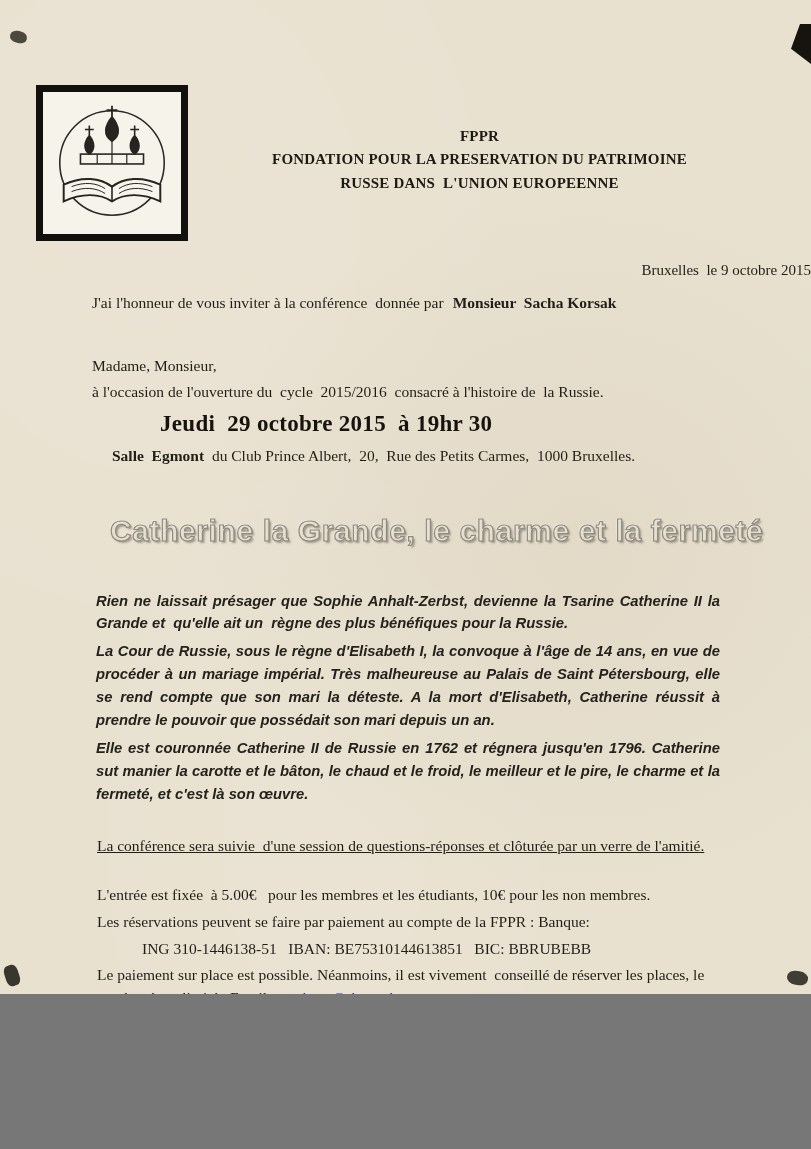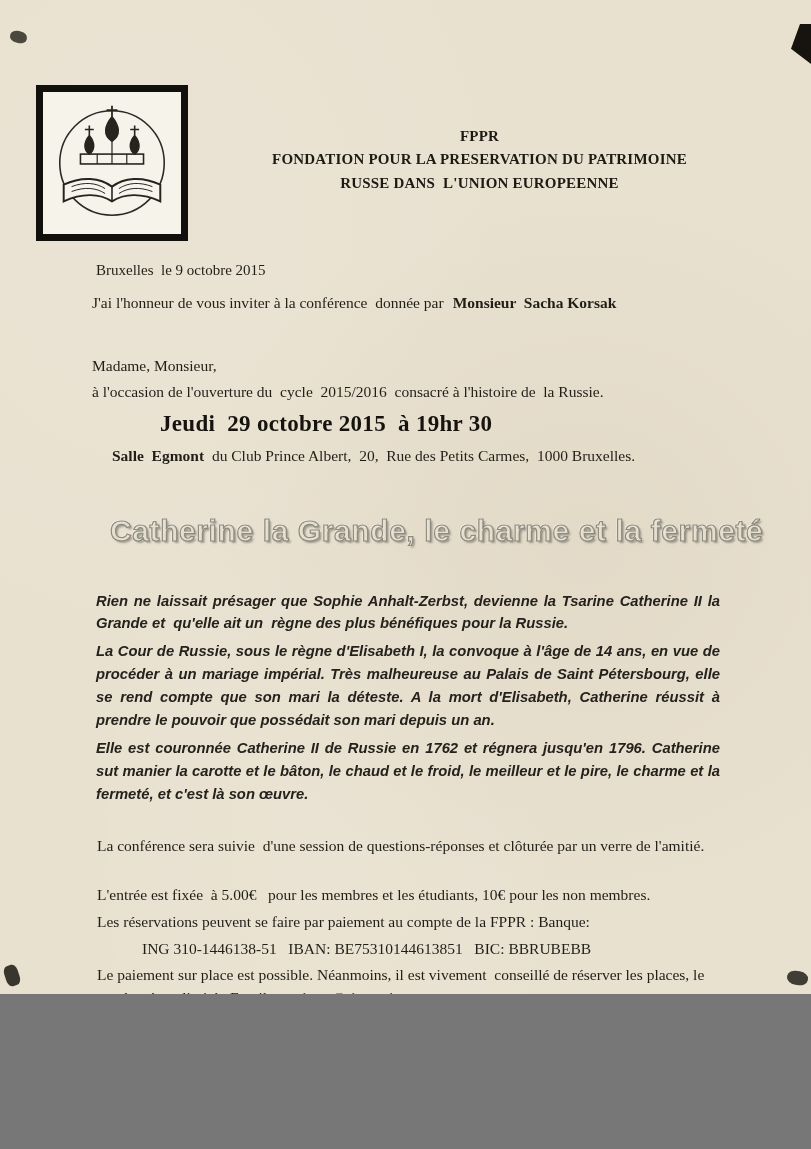--- a/index.html
+++ b/index.html
@@ -36,21 +36,21 @@
     background:#f5f3ea;
     flex:0 0 auto;
   }
   .org {
     flex:1; text-align:center;
     margin-top:40px; margin-right:40px;
     font-weight:bold; font-size:15px; line-height:1.55; letter-spacing:.2px;
     color:#1d1a14;
   }
 
-  #dateline   { margin:18px 0 0 96px;  font-size:15px; }
+  #dateline   { margin:18px 0 0 96px;  font-size:15px;text-align:right; }
   #salutation { margin:40px 0 0 92px; }
   #invite1    { margin:9px 0 0 92px; }
   #invite1 .speaker { font-weight:bold; margin-left:9px; }
   #invite2    { margin:3px 0 0 92px; }
   #event      { margin:8px 0 0 160px; font-size:23px; font-weight:bold; letter-spacing:.3px; color:#16130e; }
   #venue      { margin:7px 0 0 112px; }
   #venue .room { font-weight:bold; }
 
   #conf-title {
     margin:46px 0 0 110px;
@@ -68,21 +68,21 @@
   #abstract p {
     font-family:"Liberation Sans", sans-serif;
     font-style:italic; font-weight:bold;
     font-size:14.8px; line-height:1.55;
     color:#25221d;
     text-align:justify;
     margin-bottom:5px;
     white-space:pre-wrap;
   }
 
-  #followup   { margin:28px 0 0 97px; width:630px; }
+  #followup   { margin:28px 0 0 97px; width:630px;text-decoration:underline; }
   #pricing    { margin:26px 0 4px 97px; width:644px; }
   #reserv     { margin:3px 0 0 97px; }
   #bank       { margin:3px 0 0 142px; }
   #paynote    { margin:3px 0 0 97px; width:634px; }
   #paynote a  { color:#3143b8; text-decoration:underline; cursor:pointer; }
 
   #valediction  { margin:28px 0 0 104px; }
   #signer-name  { margin:8px 0 0 104px;font-style:italic; }
   #signer-title { margin:8px 0 0 104px;text-decoration:underline; }
 

